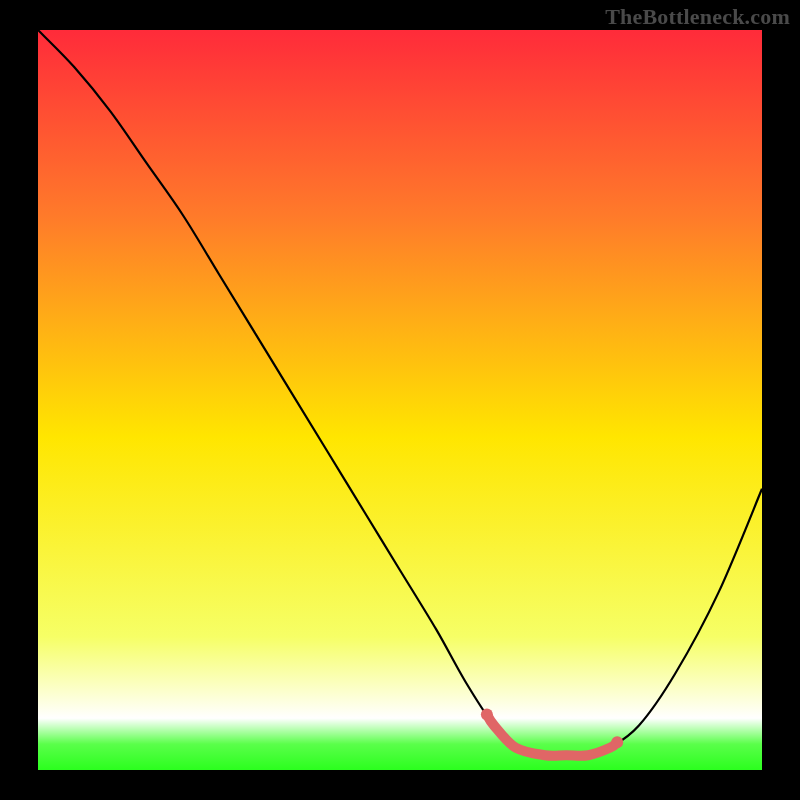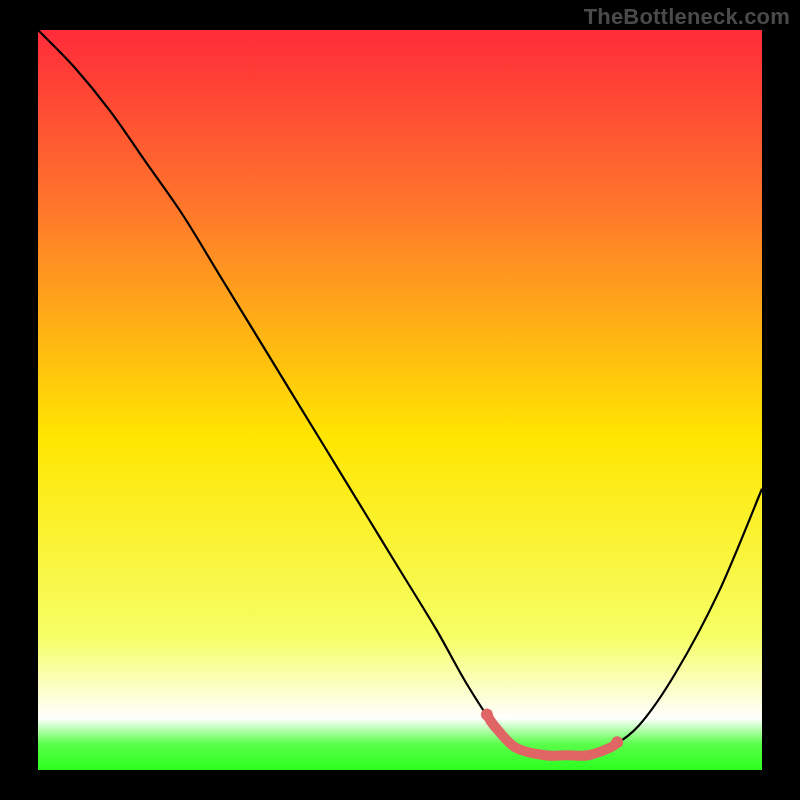--- a/index.html
+++ b/index.html
@@ -13,21 +13,21 @@
   .frame {
     position: relative;
     width: 800px;
     height: 800px;
     background: #000;
   }
   .watermark {
     position: absolute;
     top: 4px;
     right: 10px;
-    font-family: Liberation Sans, sans-serif;
+    font-family: Liberation Serif, serif;
     font-size: 22px;
     font-weight: bold;
     color: #4a4a4a;
     letter-spacing: 0.2px;
   }
   svg {
     position: absolute;
     top: 0;
     left: 0;
   }

